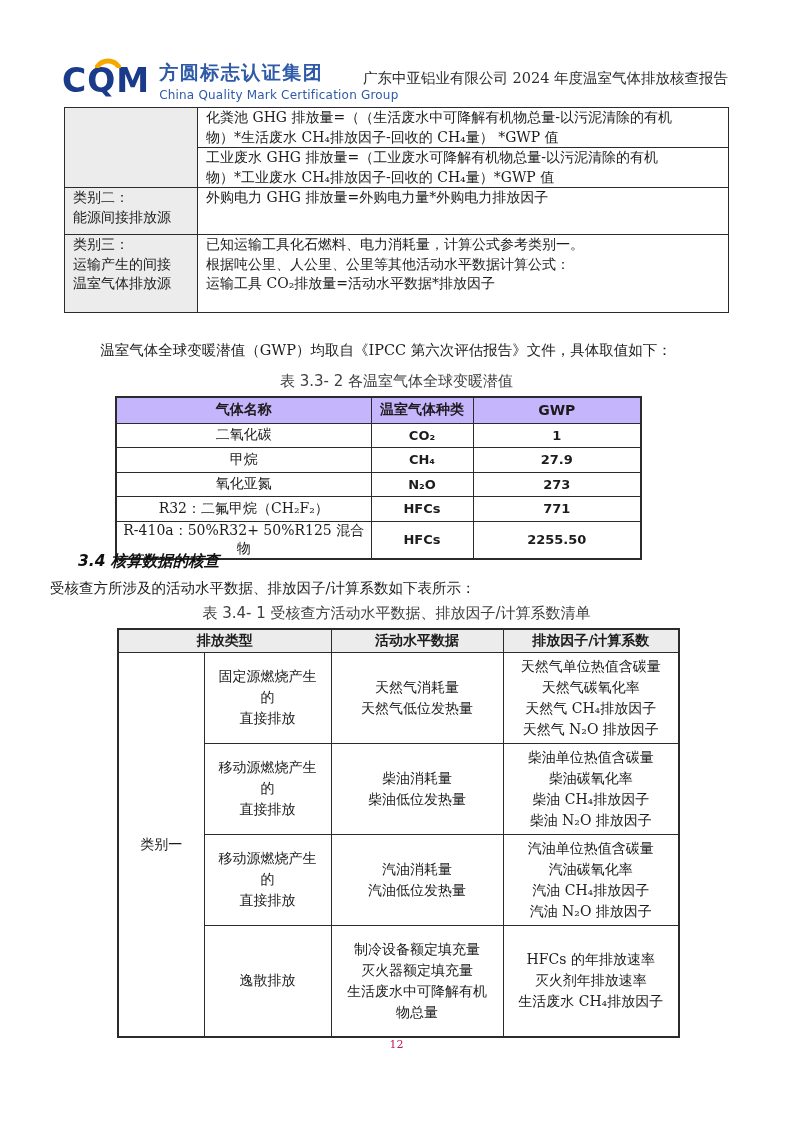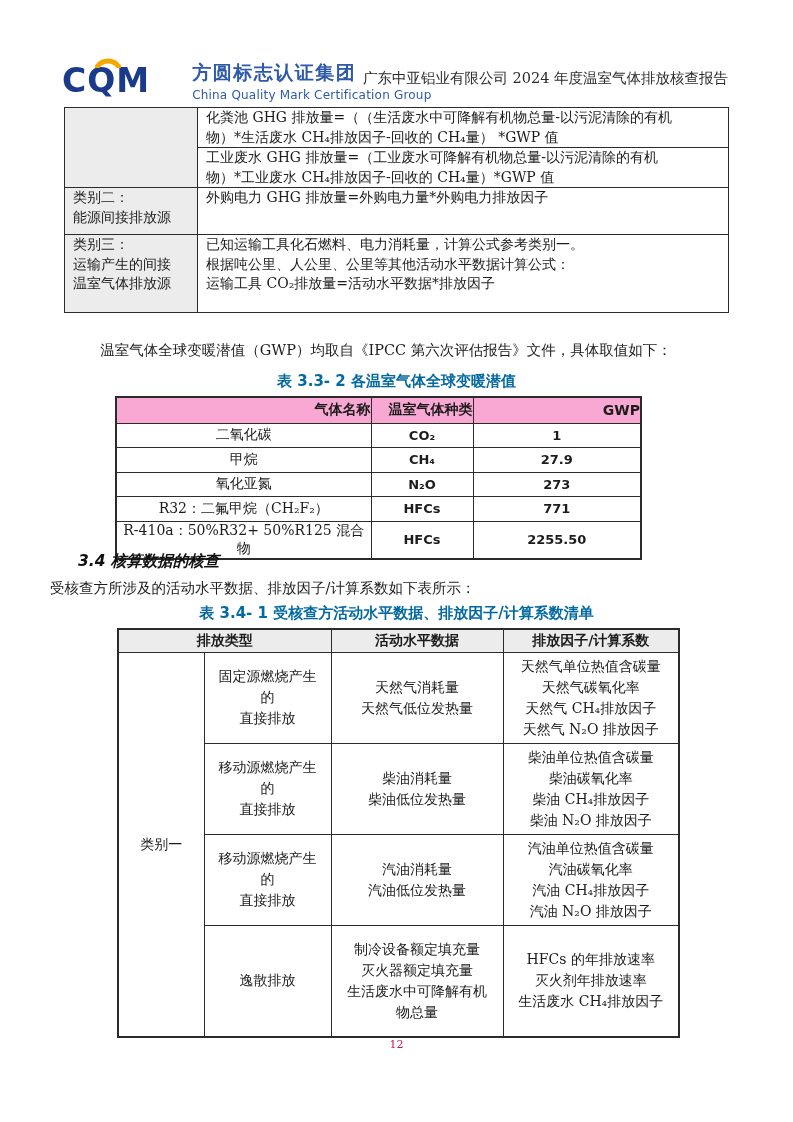--- a/index.html
+++ b/index.html
@@ -9,21 +9,21 @@
     font-family:"DejaVu Serif","Liberation Serif",serif; color:#1c1c1c;
     overflow:hidden; margin:0 auto;
   }
 
   
   .logo { position:absolute; top:50px; left:62px; display:flex; align-items:center; gap:9px; }
   .cqm-mark { position:relative; padding-top:8px; }
   .cqm-text { font-family:"DejaVu Sans","Liberation Sans",sans-serif; font-weight:bold;
               font-size:33px; line-height:33px; color:#1a3a8a; letter-spacing:1px; }
   .arc { position:absolute; top:0px; left:33px; }
-  .brand { padding-top:10px;margin-left:33px; }
+  .brand { padding-top:10px; }
   .brand-cn { font-family:"DejaVu Sans","Liberation Sans",sans-serif; font-weight:bold;
               font-size:19px; color:#2e5aa8; letter-spacing:1.5px; }
   .brand-en { font-family:"DejaVu Sans","Liberation Sans",sans-serif; font-size:12px;
               color:#2e5aa8; margin-top:2px; letter-spacing:0.2px; }
   .report-title { position:absolute; top:69px; right:65px; font-size:14.5px; color:#2b2b2b; }
 
   
   table { border-collapse:collapse; table-layout:fixed; }
   td, th { border:1px solid #2b2b2b; }
 
@@ -35,29 +35,29 @@
   .fr-a td { height:39px; }
   .fr-b td { height:39px; }
   .fr-c td { height:47px; }
   .fr-d td { height:78px;margin-top:20px; }
 
   
   .gwp-intro { position:absolute; top:341px; left:64px; width:664px;
                font-size:14.5px; text-indent:2.5em; }
   .caption { position:absolute; left:0; right:0; text-align:center;
              font-family:"DejaVu Sans","Liberation Sans",sans-serif;
-             font-weight:bold; font-size:15px; color:#0369a1; }
+             font-weight:normal; font-size:15px; color:#404040; }
   .gwp-caption { top:372px; }
   .act-caption { top:604px; }
 
   
   .gwp-table { position:absolute; top:396px; left:115px; width:525px; border:2px solid #2b2b2b; }
-  .gwp-table th { background:#f9a8d4; height:26px;
+  .gwp-table th { background:#c4b5fd; height:26px;
                   font-family:"DejaVu Sans","Liberation Sans",sans-serif;
-                  font-weight:bold; font-size:14px; text-align:right; }
+                  font-weight:bold; font-size:14px; text-align:center; }
   .gwp-table td { height:24.5px; font-size:14px; text-align:center; vertical-align:middle; }
   .gwp-table td.latin { font-family:"DejaVu Sans","Liberation Sans",sans-serif;
                         font-weight:bold; font-size:13px; }
 
   
   .sec-heading { position:absolute; top:551px; left:78px;
                  font-family:"DejaVu Sans","Liberation Sans",sans-serif;
                  font-weight:bold; font-size:15.5px; color:#111;font-style:italic; }
   .sec-intro { position:absolute; top:579px; left:50px; font-size:14.5px; }
 

